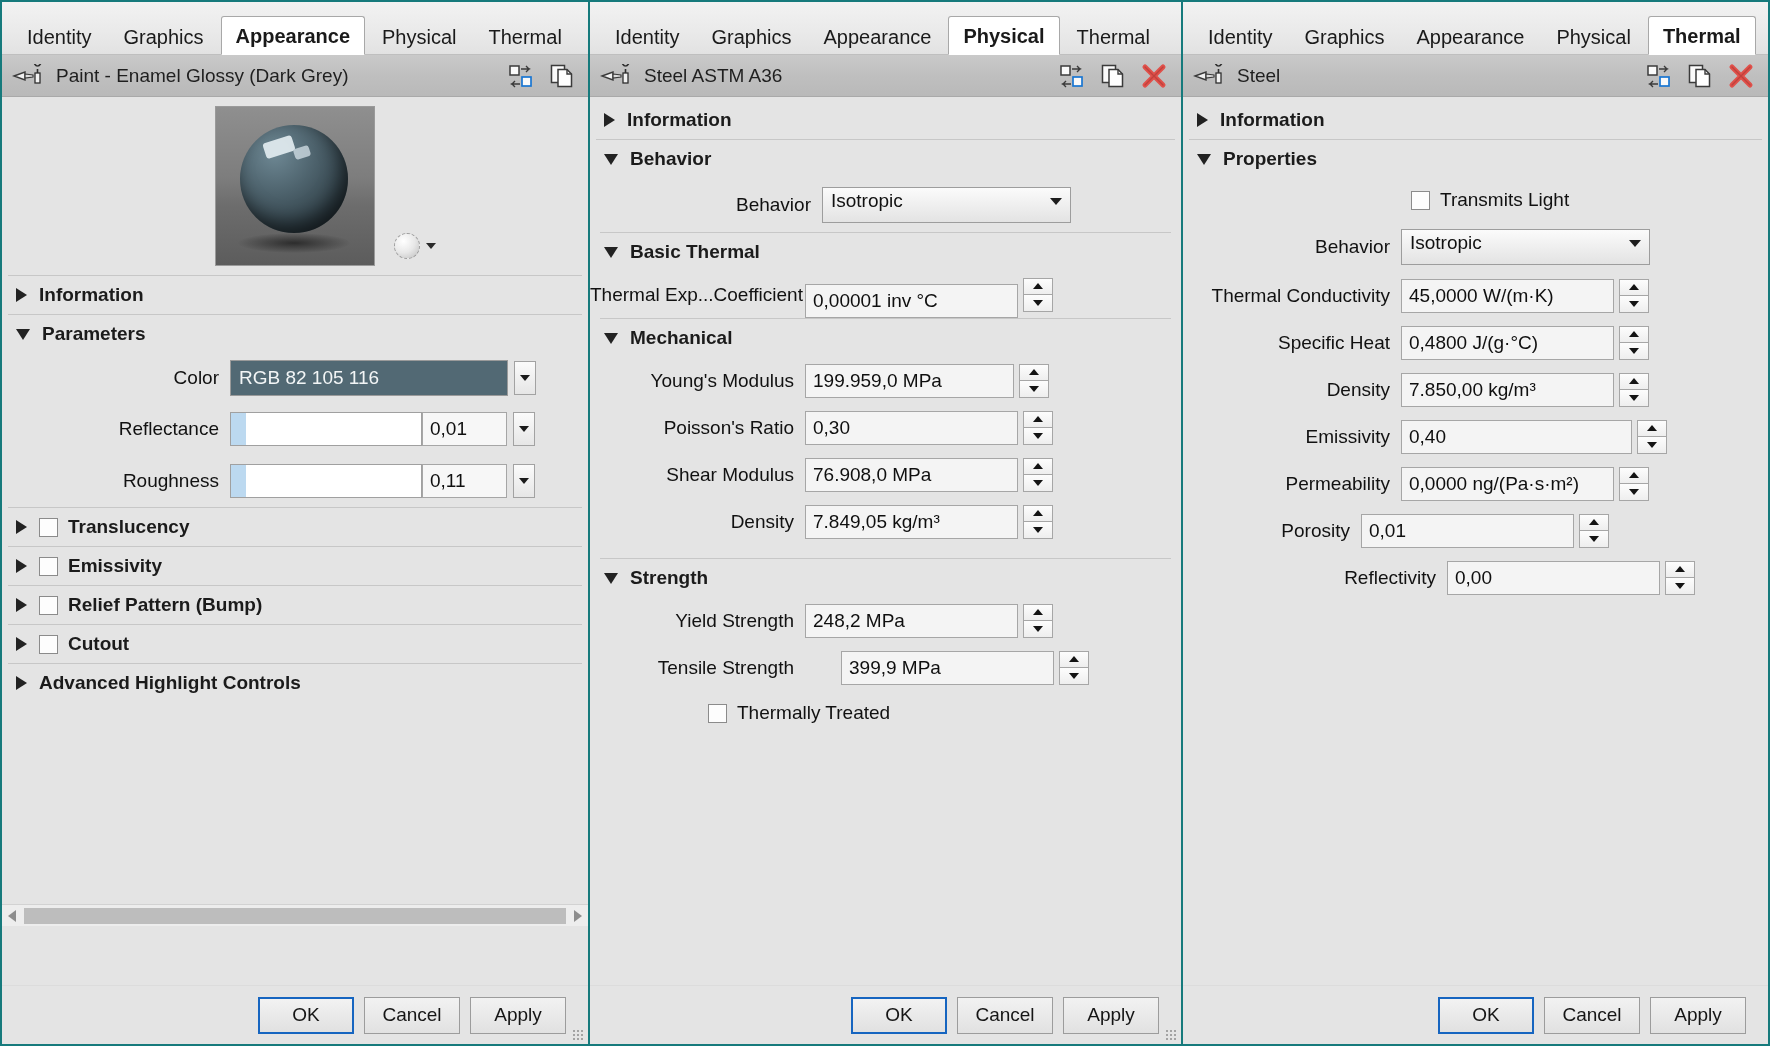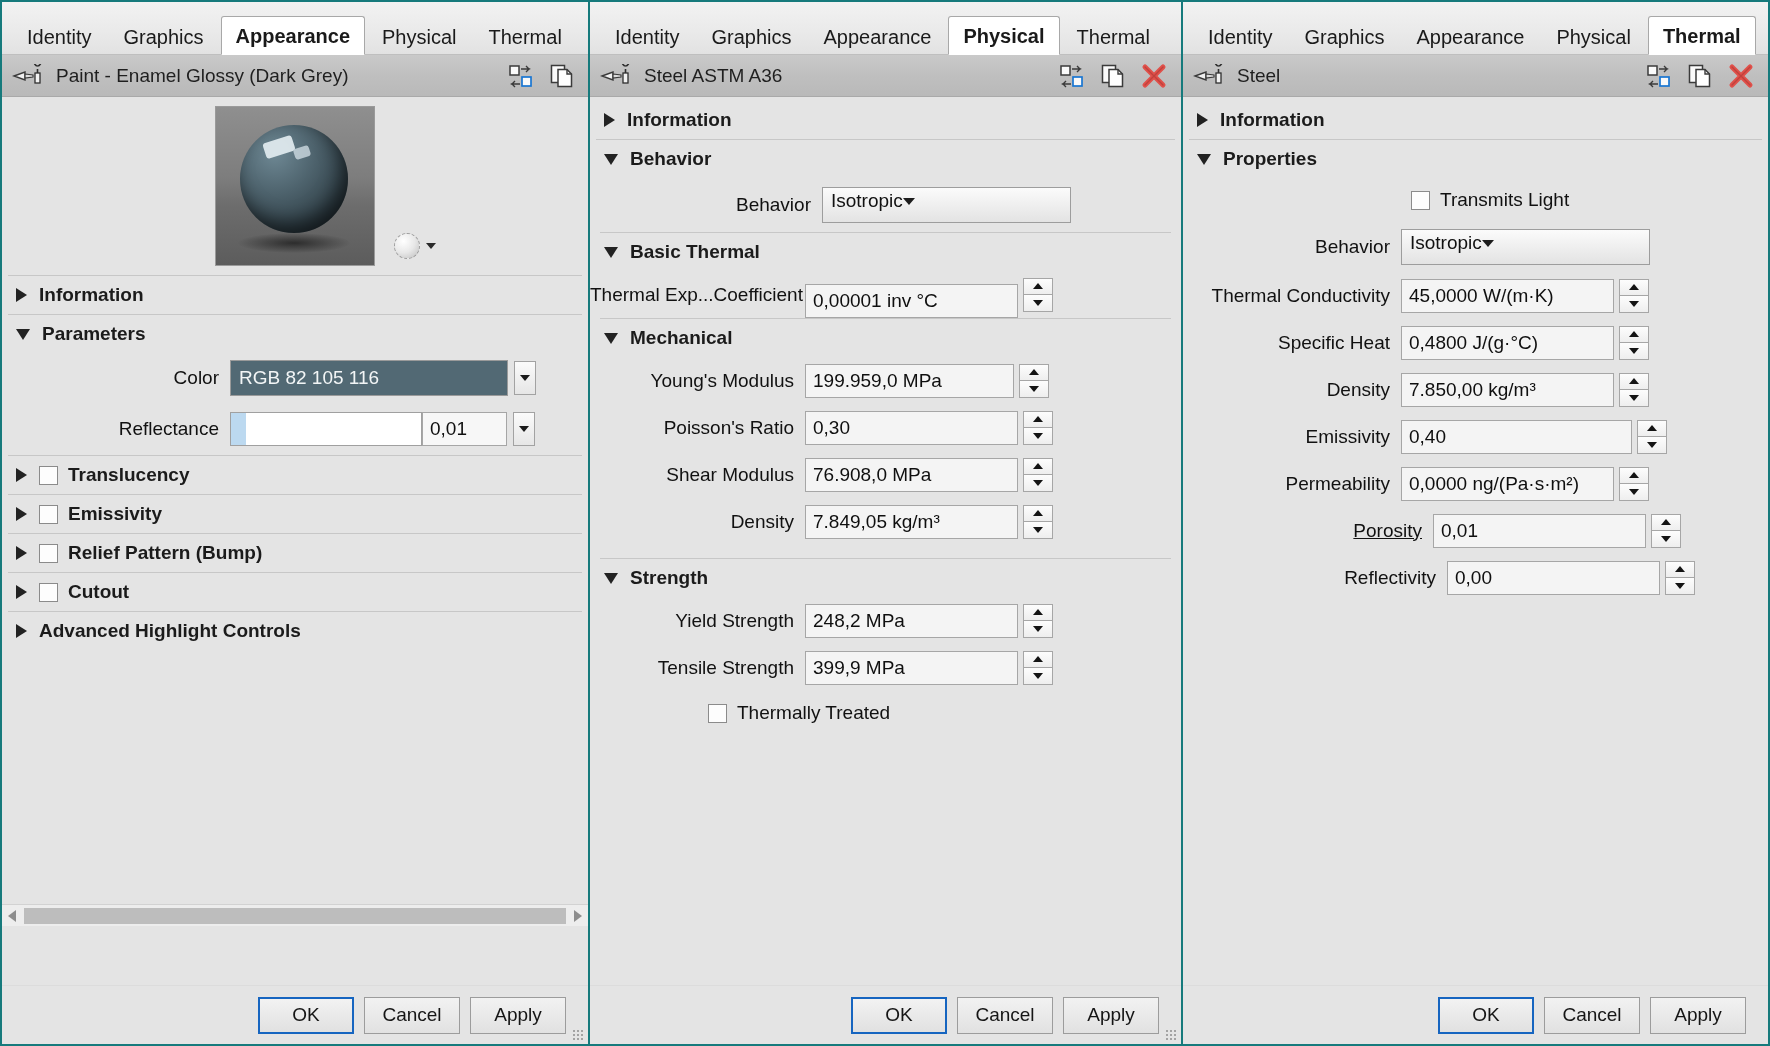--- a/index.html
+++ b/index.html
@@ -170,21 +170,21 @@
     background: #f4f4f4;
     border: 1px solid #a6a6a6;
     display: flex; align-items: center;
     padding-left: 7px;
     font-size: 19px; color: #0f0f0f;
     white-space: nowrap; overflow: hidden;
   }
   .combo {
     height: 36px; background: linear-gradient(to bottom,#fbfbfb,#e3e3e3);
     border: 1px solid #9d9d9d;
-    display: flex; align-items: center; justify-content: flex-start;
+    display: flex; align-items: center; justify-content: space-between;
     padding: 0 8px 8px 8px; font-size: 19px; color: #111;
   }
   .combo .cb-caret {
     width:0;height:0;border-left:6px solid transparent;border-right:6px solid transparent;
     border-top:7px solid #1d1d1d;
   }
   .spin {
     width: 30px; height: 34px; margin-left: 5px;
     display: flex; flex-direction: column; flex: none;
   }
@@ -342,20 +342,30 @@
         <div class="lbl" style="width:228px;">Reflectance</div>
         <div class="slider" style="width:192px;">
           <div class="fill" style="width:8%;"></div>
         </div>
         <div class="numbox" style="width:85px;">0,01</div>
         <div class="drop-btn">
             <i></i>
           </div>
       </div>
 
+      <div class="row" style="height:52px;">
+        <div class="lbl" style="width:228px;">Roughness</div>
+        <div class="slider" style="width:192px;">
+          <div class="fill" style="width:8%;"></div>
+        </div>
+        <div class="numbox" style="width:85px;">0,11</div>
+        <div class="drop-btn">
+            <i></i>
+          </div>
+      </div>
 
       <div class="sep"></div>
       <div class="section">
         <span class="arrow-r"></span>
         <span class="chk"></span>
         <span>Translucency</span>
       </div>
       <div class="sep"></div>
       <div class="section">
         <span class="arrow-r"></span>
@@ -551,21 +561,21 @@
           <div>
               <span class="sp-up"></span>
             </div>
           <div>
               <span class="sp-dn"></span>
             </div>
         </div>
       </div>
       <div class="row">
         <div class="lbl" style="width:215px;">Tensile Strength</div>
-        <div class="field" style="width:213px;">399,9 MPa</div>
+        <div class="field" style="width:213px;margin-left:36px;">399,9 MPa</div>
         <div class="spin">
           <div>
               <span class="sp-up"></span>
             </div>
           <div>
               <span class="sp-dn"></span>
             </div>
         </div>
       </div>
 
@@ -707,21 +717,21 @@
         <div class="spin">
           <div>
               <span class="sp-up"></span>
             </div>
           <div>
               <span class="sp-dn"></span>
             </div>
         </div>
       </div>
       <div class="row">
-        <div class="lbl" style="width:250px;text-decoration:underline;">Porosity</div>
+        <div class="lbl" style="width:178px;">Porosity</div>
         <div class="field" style="width:213px;">0,01</div>
         <div class="spin">
           <div>
               <span class="sp-up"></span>
             </div>
           <div>
               <span class="sp-dn"></span>
             </div>
         </div>
       </div>

